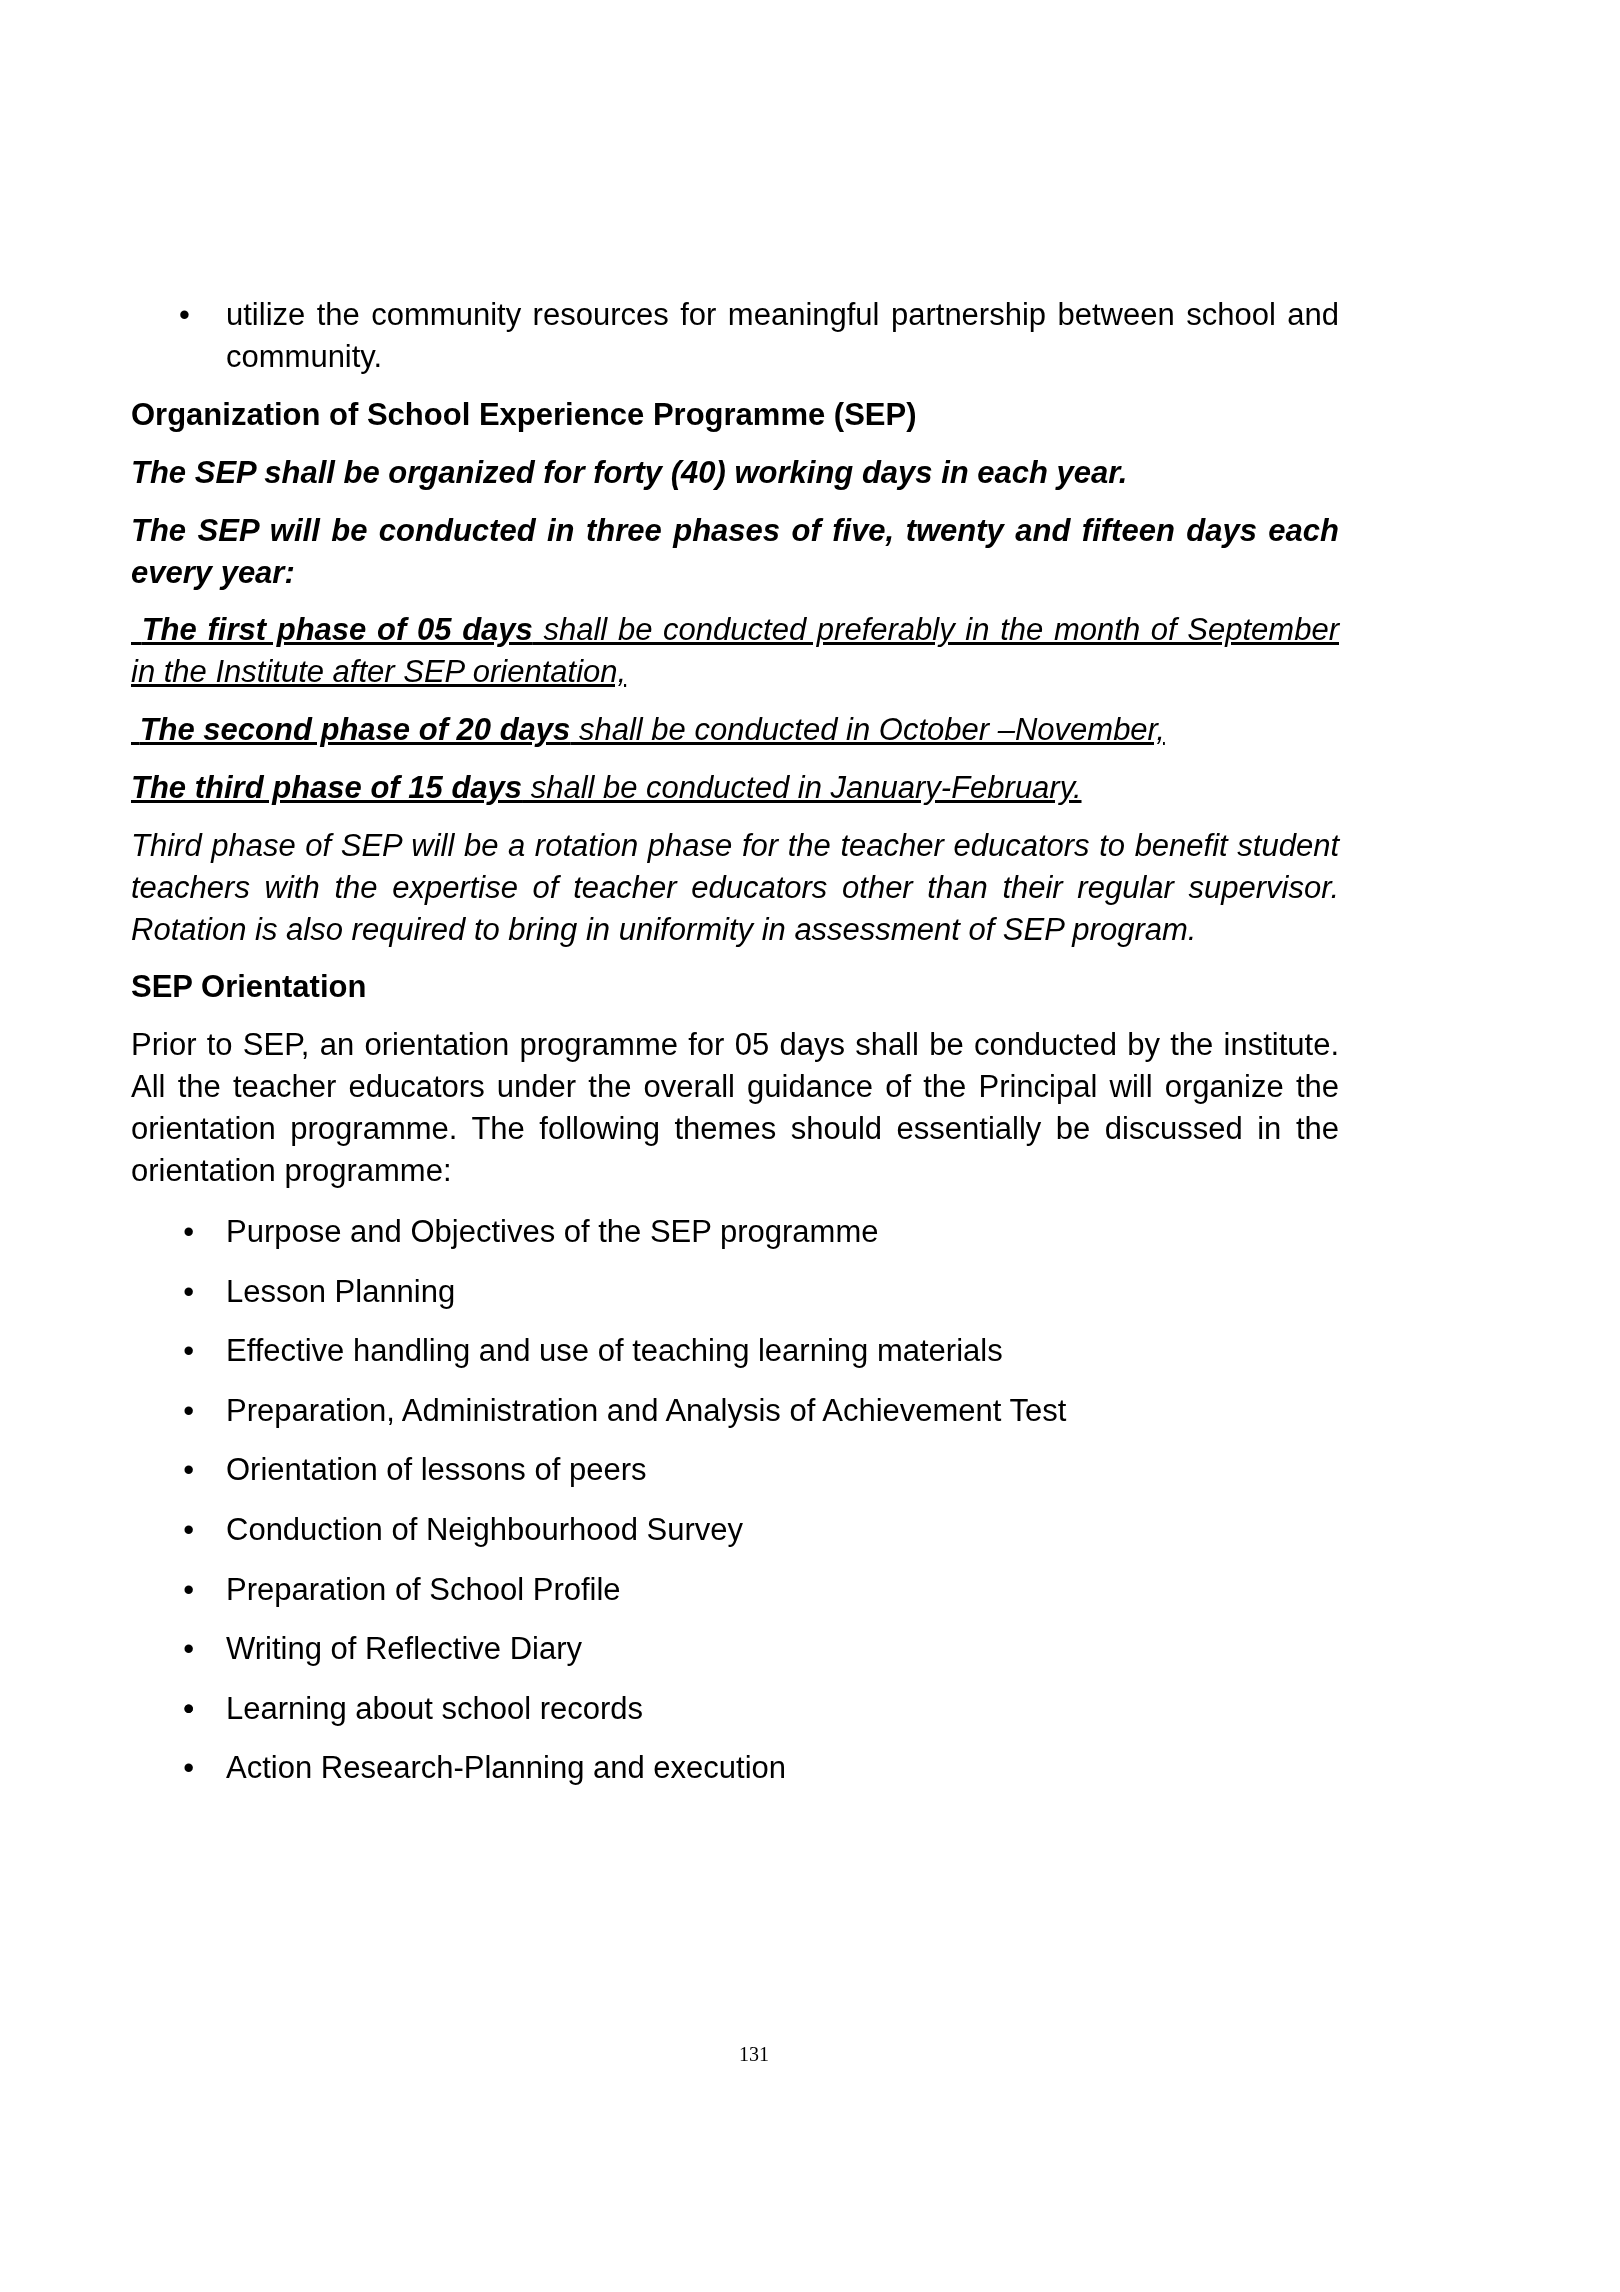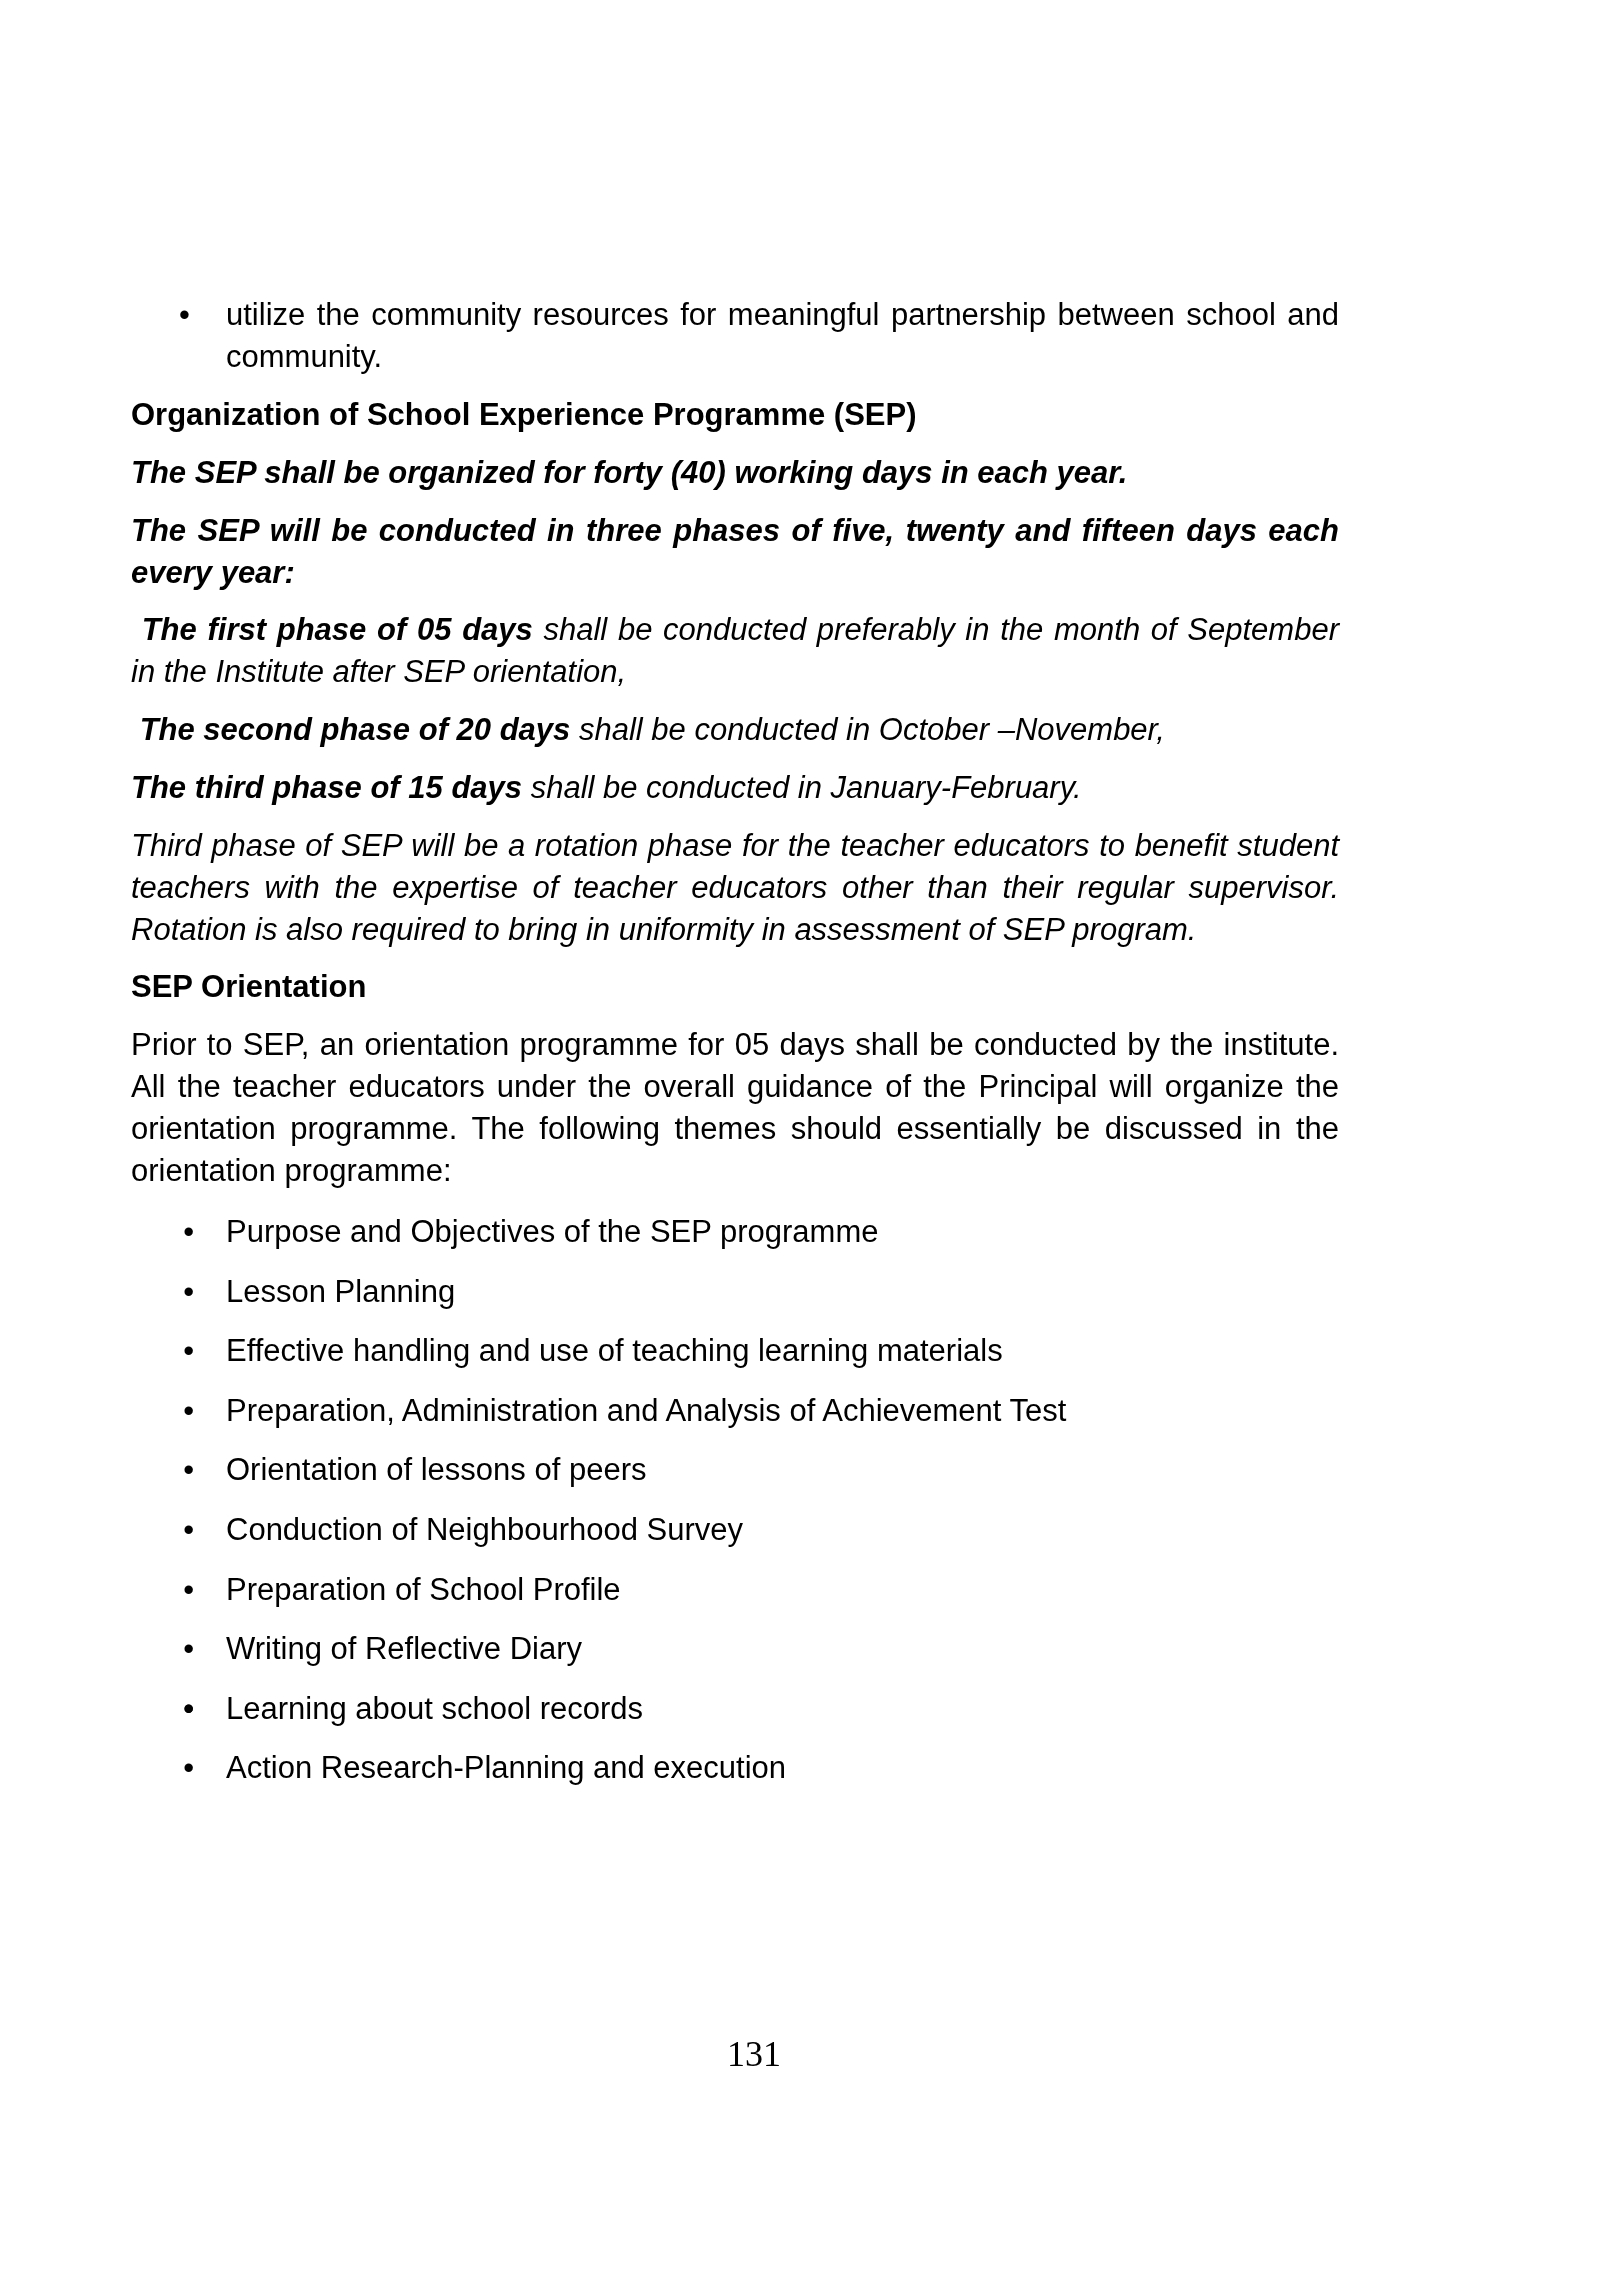--- a/index.html
+++ b/index.html
@@ -43,30 +43,30 @@
       left: 48px;
       top: 0;
       width: 19.6px;
       text-align: center;
     }
     .top-bullet li { margin-bottom: 15.7px; }
     .theme-list li { margin-bottom: 17.6px; }
 
     .heading { margin-bottom: 15.7px; }
     .para { margin-bottom: 15.7px; margin-top: 16px; }
-    .phase { margin-bottom: 15.7px; }
+    .phase { margin-bottom: 15.7px; text-decoration: underline; }
 
     .page-number {
       position: absolute;
       left: 0;
       width: 1508px;
       top: 2035px;
       text-align: center;
       font-family: "Liberation Serif", serif;
-      font-size: 36px;
+      font-size: 20px;
       line-height: 39px;
     }
   </style>
 </head>
 <body>
 
 <div class="page">
 
   <ul class="bullet-list top-bullet">
     <li class="justify">

